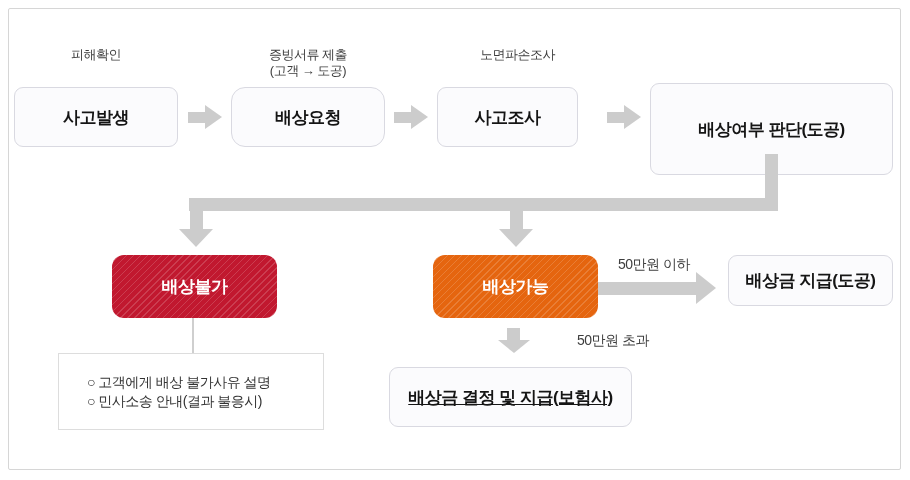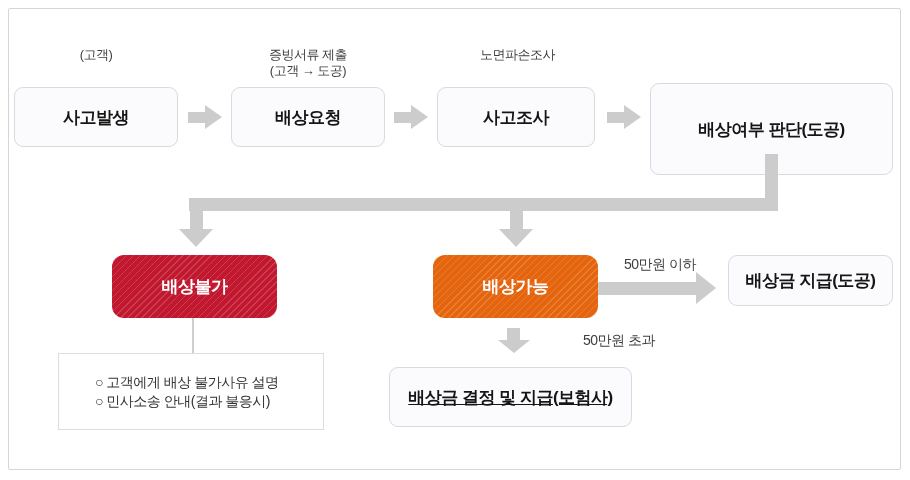--- a/index.html
+++ b/index.html
@@ -60,66 +60,66 @@
     border-left:17px solid transparent;border-right:17px solid transparent;
   }
   .varrow.small{width:33px;}
   .varrow.small .stem{height:12px;}
   .varrow.small .head{
     border-top:13px solid #cccccc;
     border-left:16px solid transparent;border-right:16px solid transparent;
   }
   
   .amount-label{
-    position:absolute;font-size:14px;color:#3d3d3d;letter-spacing:-0.5px;padding-left:6px;
+    position:absolute;font-size:14px;color:#3d3d3d;letter-spacing:-0.5px;
   }
   
   .notes-box{
     position:absolute;left:58px;top:353px;width:266px;height:77px;
     box-sizing:border-box;border:1px solid #dddddd;background:#ffffff;
     display:flex;flex-direction:column;justify-content:center;
-    padding-left:36px;
+    padding-left:28px;
   }
   .notes-box .note-line{
     font-size:14px;line-height:19px;color:#333333;letter-spacing:-0.5px;
   }
   .thin-line{position:absolute;background:#cfcfcf;}
 </style>
 </head>
 <body>
 
 <div class="canvas">
   <div class="frame"></div>
 
   <div class="step-label" style="left:14px;top:47px;width:164px;">
-    <span>(고객)</span>
+    <span>피해확인</span>
   </div>
   <div class="step-label" style="left:231px;top:47px;width:154px;text-align:center;">
     <span>증빙서류 제출</span>
     <span>(고객 → 도공)</span>
   </div>
   <div class="step-label" style="left:437px;top:47px;width:161px;">
     <span>노면파손조사</span>
   </div>
 
   <div class="box" style="left:14px;top:87px;width:164px;height:60px;font-family:Liberation Serif, serif;">
     <span>사고발생</span>
   </div>
   <div class="harrow" style="left:188px;top:104px;">
     <div class="stem"></div>
       <div class="head"></div>
   </div>
-  <div class="box" style="left:231px;top:87px;width:154px;height:60px;">
+  <div class="box" style="left:231px;top:87px;width:154px;height:60px;border-radius:14px;">
     <span>배상요청</span>
   </div>
   <div class="harrow" style="left:394px;top:104px;">
     <div class="stem"></div>
       <div class="head"></div>
   </div>
-  <div class="box" style="left:437px;top:87px;width:158px;height:60px;">
+  <div class="box" style="left:437px;top:87px;width:141px;height:60px;">
     <span>사고조사</span>
   </div>
   <div class="harrow" style="left:607px;top:104px;">
     <div class="stem"></div>
       <div class="head"></div>
   </div>
   <div class="box" style="left:650px;top:83px;width:243px;height:92px;">
     <span>배상여부 판단(도공)</span>
   </div>
 

